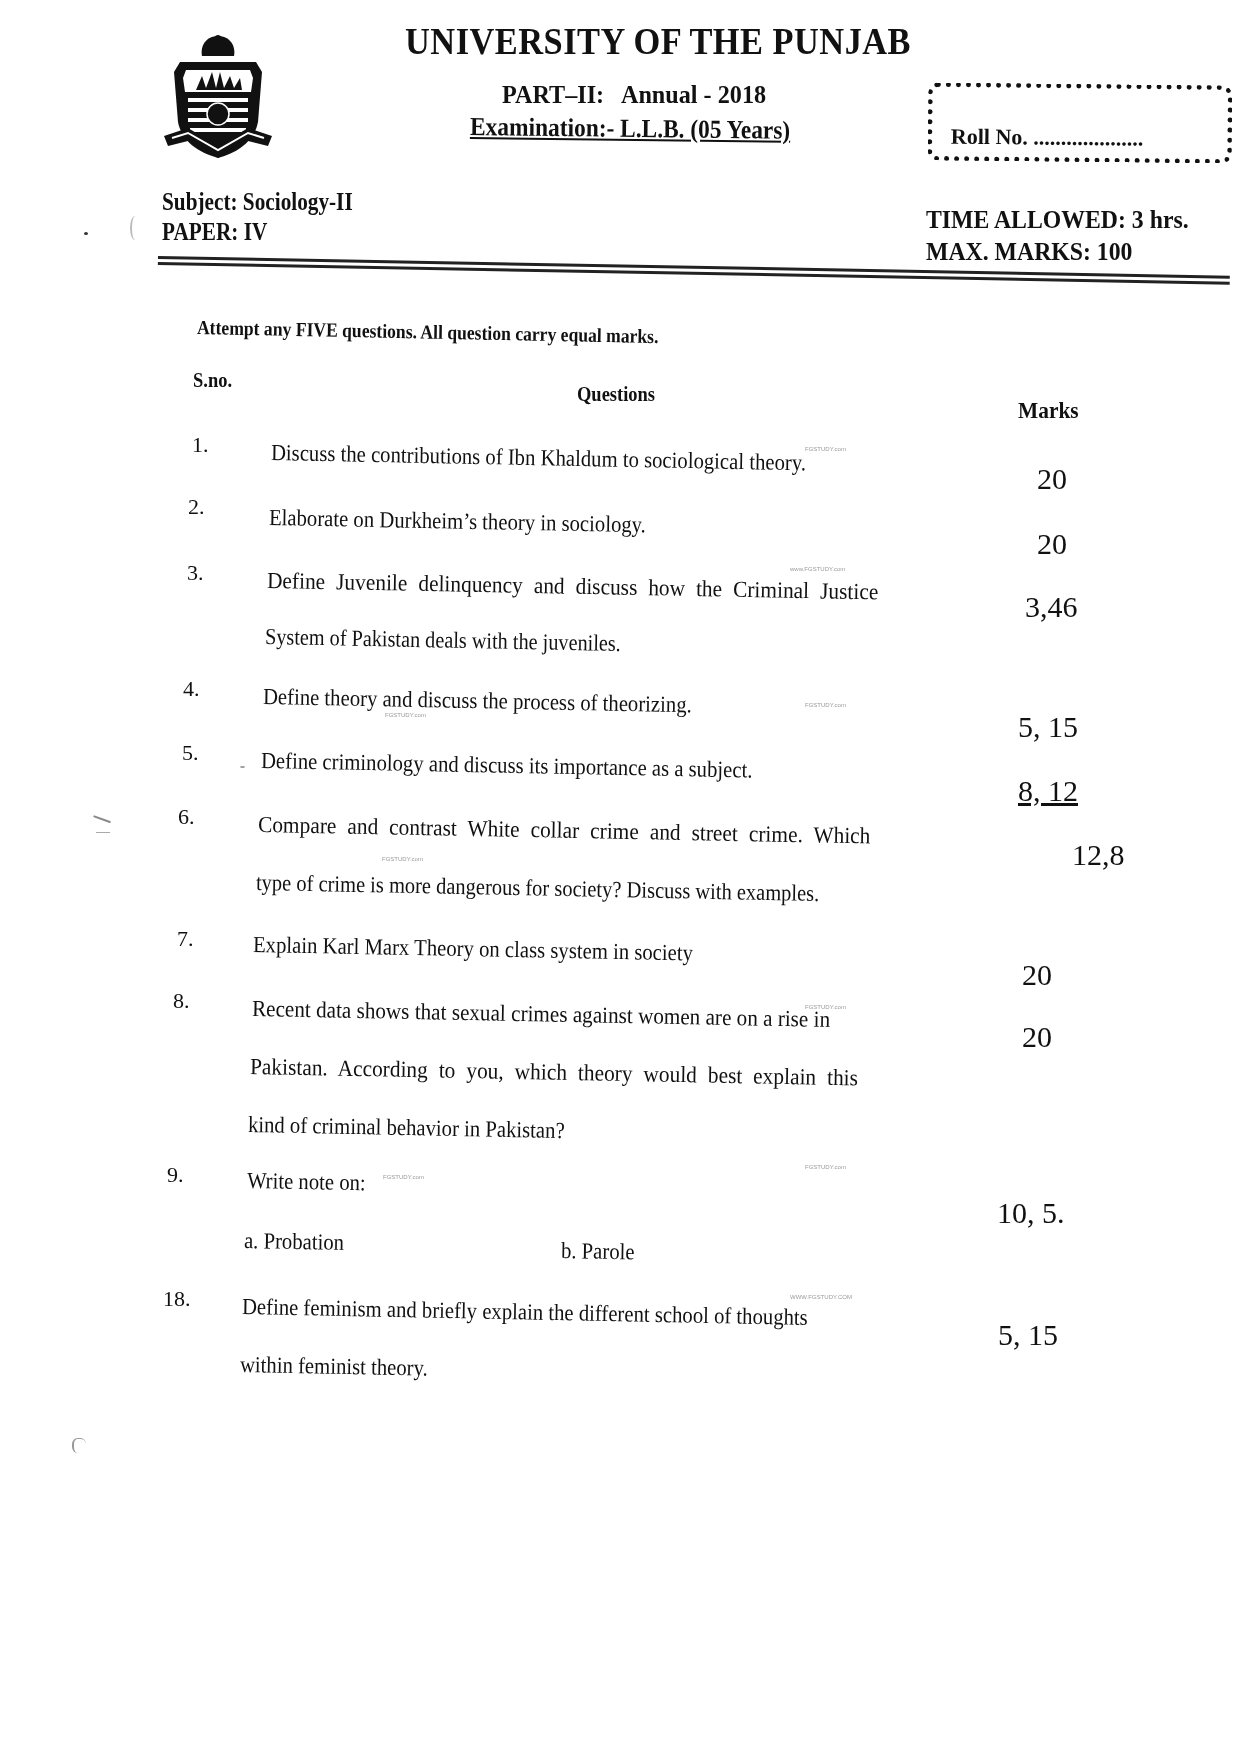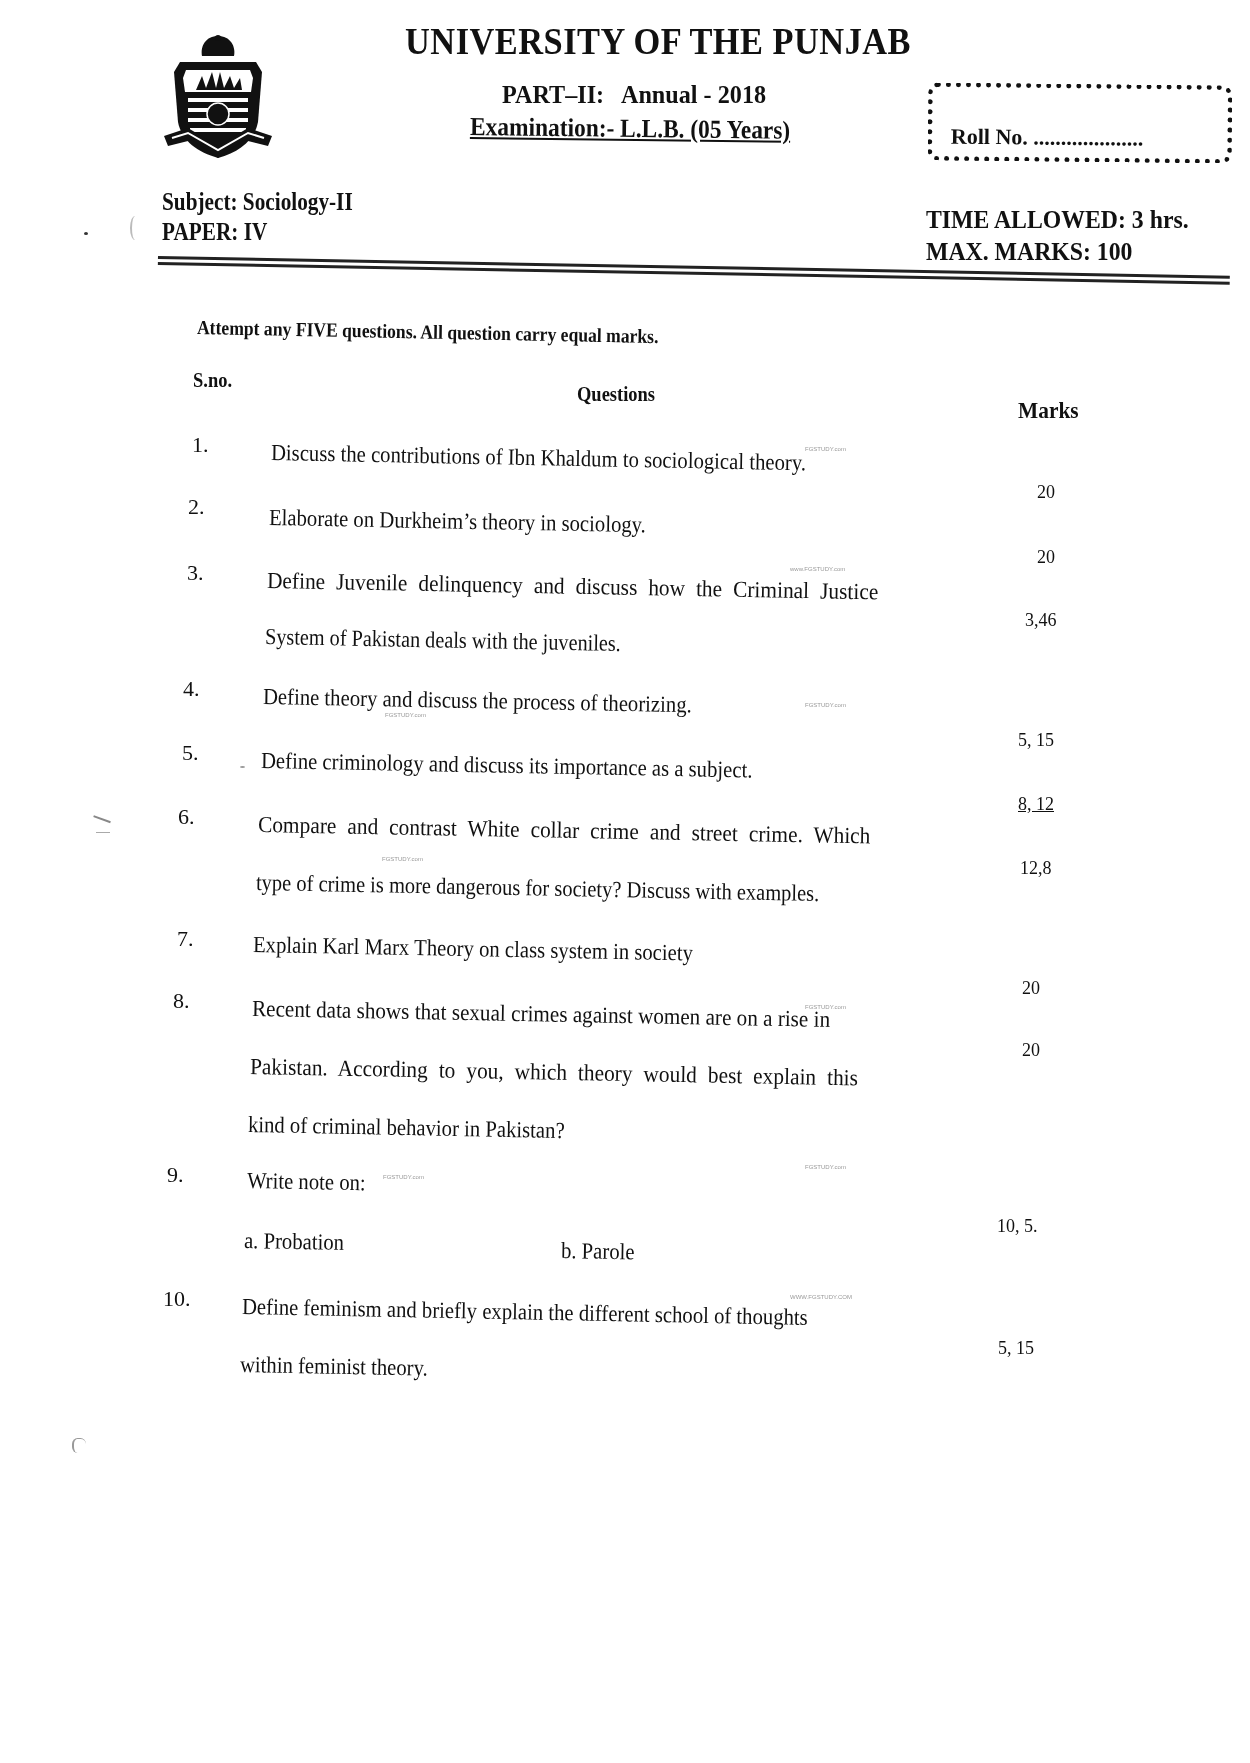--- a/index.html
+++ b/index.html
@@ -27,21 +27,21 @@
     left: 158px; top: 256px; width: 1072px; height: 9px;
     border-top: 3px solid #222; border-bottom: 3px solid #222; box-sizing: border-box;
     transform: rotate(1.05deg); transform-origin: left top;
   }
   .instr { left: 197px; top: 316px; font-size: 20px; font-weight: bold; transform: scaleX(0.88) rotate(1deg); transform-origin: left; white-space: nowrap; }
   .sno-h { left: 193px; top: 368px; font-size: 21px; font-weight: bold; transform: scaleX(0.88); transform-origin: left; }
   .q-h { left: 577px; top: 382px; font-size: 21px; font-weight: bold; transform: scaleX(0.88); transform-origin: left; }
   .m-h { left: 1018px; top: 398px; font-size: 23px; font-weight: bold; transform: scaleX(0.93); transform-origin: left; }
   .num { font-size: 22px; }
   .qline { font-size: 23px; white-space: nowrap; transform-origin: left; }
-  .mark { font-size: 18px; white-space: nowrap; margin-top: 20px; }
+  .mark { font-size: 30px; white-space: nowrap; }
   .wm { font-family: "Liberation Sans", sans-serif; font-size: 6px; color: #999; }
   .speck { background: #999; border-radius: 50%; }
 </style>
 </head>
 <body>
 
 <div class="abs logo">
   <svg width="120" height="132" viewBox="0 0 120 132">
     <path d="M60 4 C48 4 42 14 44 24 L76 24 C78 14 72 4 60 4 Z" fill="#111"></path>
     <circle cx="60" cy="6" r="3" fill="#111"></circle>
@@ -107,21 +107,21 @@
 <div>
   <div class="abs num" style="left:182px;top:740px;">5.</div>
   <div class="abs qline" style="left:261px;top:748px;transform:scaleX(0.9) rotate(1deg);">Define criminology and discuss its importance as a subject.</div>
   <div class="abs mark" style="left:1018px;top:774px;text-decoration:underline;">8, 12</div>
 </div>
 
 <div>
   <div class="abs num" style="left:178px;top:804px;">6.</div>
   <div class="abs qline" style="left:258px;top:812px;transform:scaleX(0.93) rotate(1deg);word-spacing:6px;">Compare and contrast White collar crime and street crime. Which</div>
   <div class="abs qline" style="left:256px;top:870px;transform:scaleX(0.89) rotate(1deg);">type of crime is more dangerous for society? Discuss with examples.</div>
-  <div class="abs mark" style="left:1020px;top:838px;">12,8</div>
+  <div class="abs mark" style="left:1072px;top:838px;">12,8</div>
 </div>
 
 <div>
   <div class="abs num" style="left:177px;top:926px;">7.</div>
   <div class="abs qline" style="left:253px;top:932px;transform:scaleX(0.9) rotate(1deg);">Explain Karl Marx Theory on class system in society</div>
   <div class="abs mark" style="left:1022px;top:958px;">20</div>
 </div>
 
 <div>
   <div class="abs num" style="left:173px;top:988px;">8.</div>
@@ -133,21 +133,21 @@
 
 <div>
   <div class="abs num" style="left:167px;top:1162px;">9.</div>
   <div class="abs qline" style="left:247px;top:1168px;transform:scaleX(0.9) rotate(1deg);">Write note on:</div>
   <div class="abs qline" style="left:244px;top:1228px;transform:scaleX(0.9) rotate(1deg);">a. Probation</div>
   <div class="abs qline" style="left:561px;top:1238px;transform:scaleX(0.9) rotate(1deg);">b. Parole</div>
   <div class="abs mark" style="left:997px;top:1196px;">10, 5.</div>
 </div>
 
 <div>
-  <div class="abs num" style="left:163px;top:1286px;">10.</div>
+  <div class="abs num" style="left:163px;top:1286px;">18.</div>
   <div class="abs qline" style="left:242px;top:1294px;transform:scaleX(0.9) rotate(1deg);">Define feminism and briefly explain the different school of thoughts</div>
   <div class="abs qline" style="left:240px;top:1352px;transform:scaleX(0.9) rotate(1deg);">within feminist theory.</div>
   <div class="abs mark" style="left:998px;top:1318px;">5, 15</div>
 </div>
 
 <div class="abs wm" style="left:805px;top:446px;">FGSTUDY.com</div>
 <div class="abs wm" style="left:790px;top:566px;">www.FGSTUDY.com</div>
 <div class="abs wm" style="left:385px;top:712px;">FGSTUDY.com</div>
 <div class="abs wm" style="left:805px;top:702px;">FGSTUDY.com</div>
 <div class="abs wm" style="left:382px;top:856px;">FGSTUDY.com</div>

